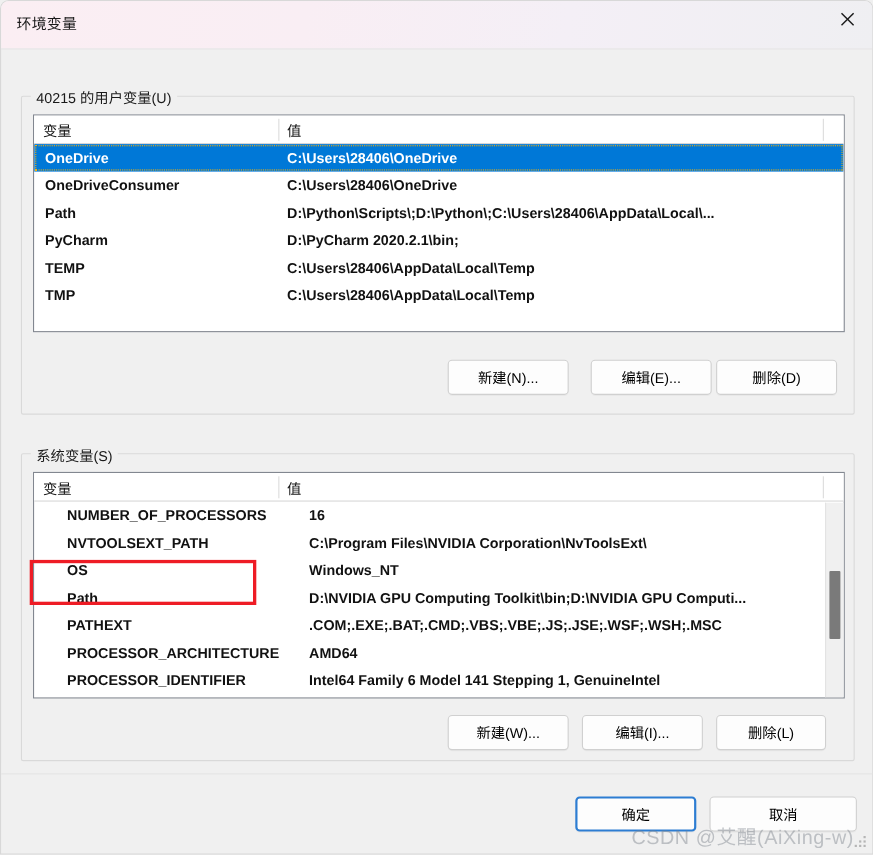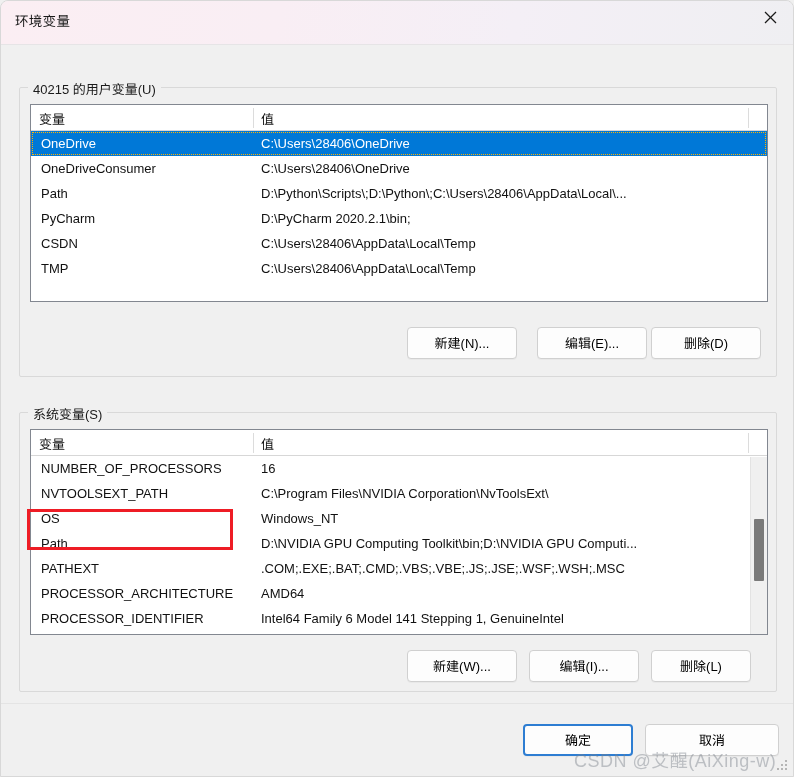--- a/index.html
+++ b/index.html
@@ -114,37 +114,38 @@
     background: #dcdcdc;
   }
   .lv-header .sep.s1 { left: 222px; }
   .lv-header .sep.s2 { left: 717px; }
 
   .lv-body {
     position: relative;
     overflow: hidden;
   }
   #user-list .lv-body   { height: 170px; }
-  #system-list .lv-body { height: 178px; }
+  #system-list .lv-body { height: 178px; padding-left: 20px; }
 
   .row {
     position: relative;
     height: 25px;
     line-height: 25px;
     white-space: nowrap;
     box-sizing: border-box;
   }
   .row .name,
   .row .value {
     position: absolute;
     top: 0;
     font-size: 13px;
     color: #111;
     white-space: nowrap;
     overflow: hidden;
+    font-weight: bold;
   }
   .row .name  { left: 10px; width: 212px; }
   .row .value { left: 230px; width: 500px; }
   .row.selected {
     background: #0078d7;
     outline: 1px dotted #ffb300;
     outline-offset: -2px;
   }
   .row.selected .name,
   .row.selected .value { color: #ffffff; }
@@ -290,21 +291,21 @@
           </div>
           <div class="row">
             <div class="name">Path</div>
             <div class="value">D:\Python\Scripts\;D:\Python\;C:\Users\28406\AppData\Local\...</div>
           </div>
           <div class="row">
             <div class="name">PyCharm</div>
             <div class="value">D:\PyCharm 2020.2.1\bin;</div>
           </div>
           <div class="row">
-            <div class="name">CSDN</div>
+            <div class="name">TEMP</div>
             <div class="value">C:\Users\28406\AppData\Local\Temp</div>
           </div>
           <div class="row">
             <div class="name">TMP</div>
             <div class="value">C:\Users\28406\AppData\Local\Temp</div>
           </div>
         </div>
     </div>
   </div>
 

